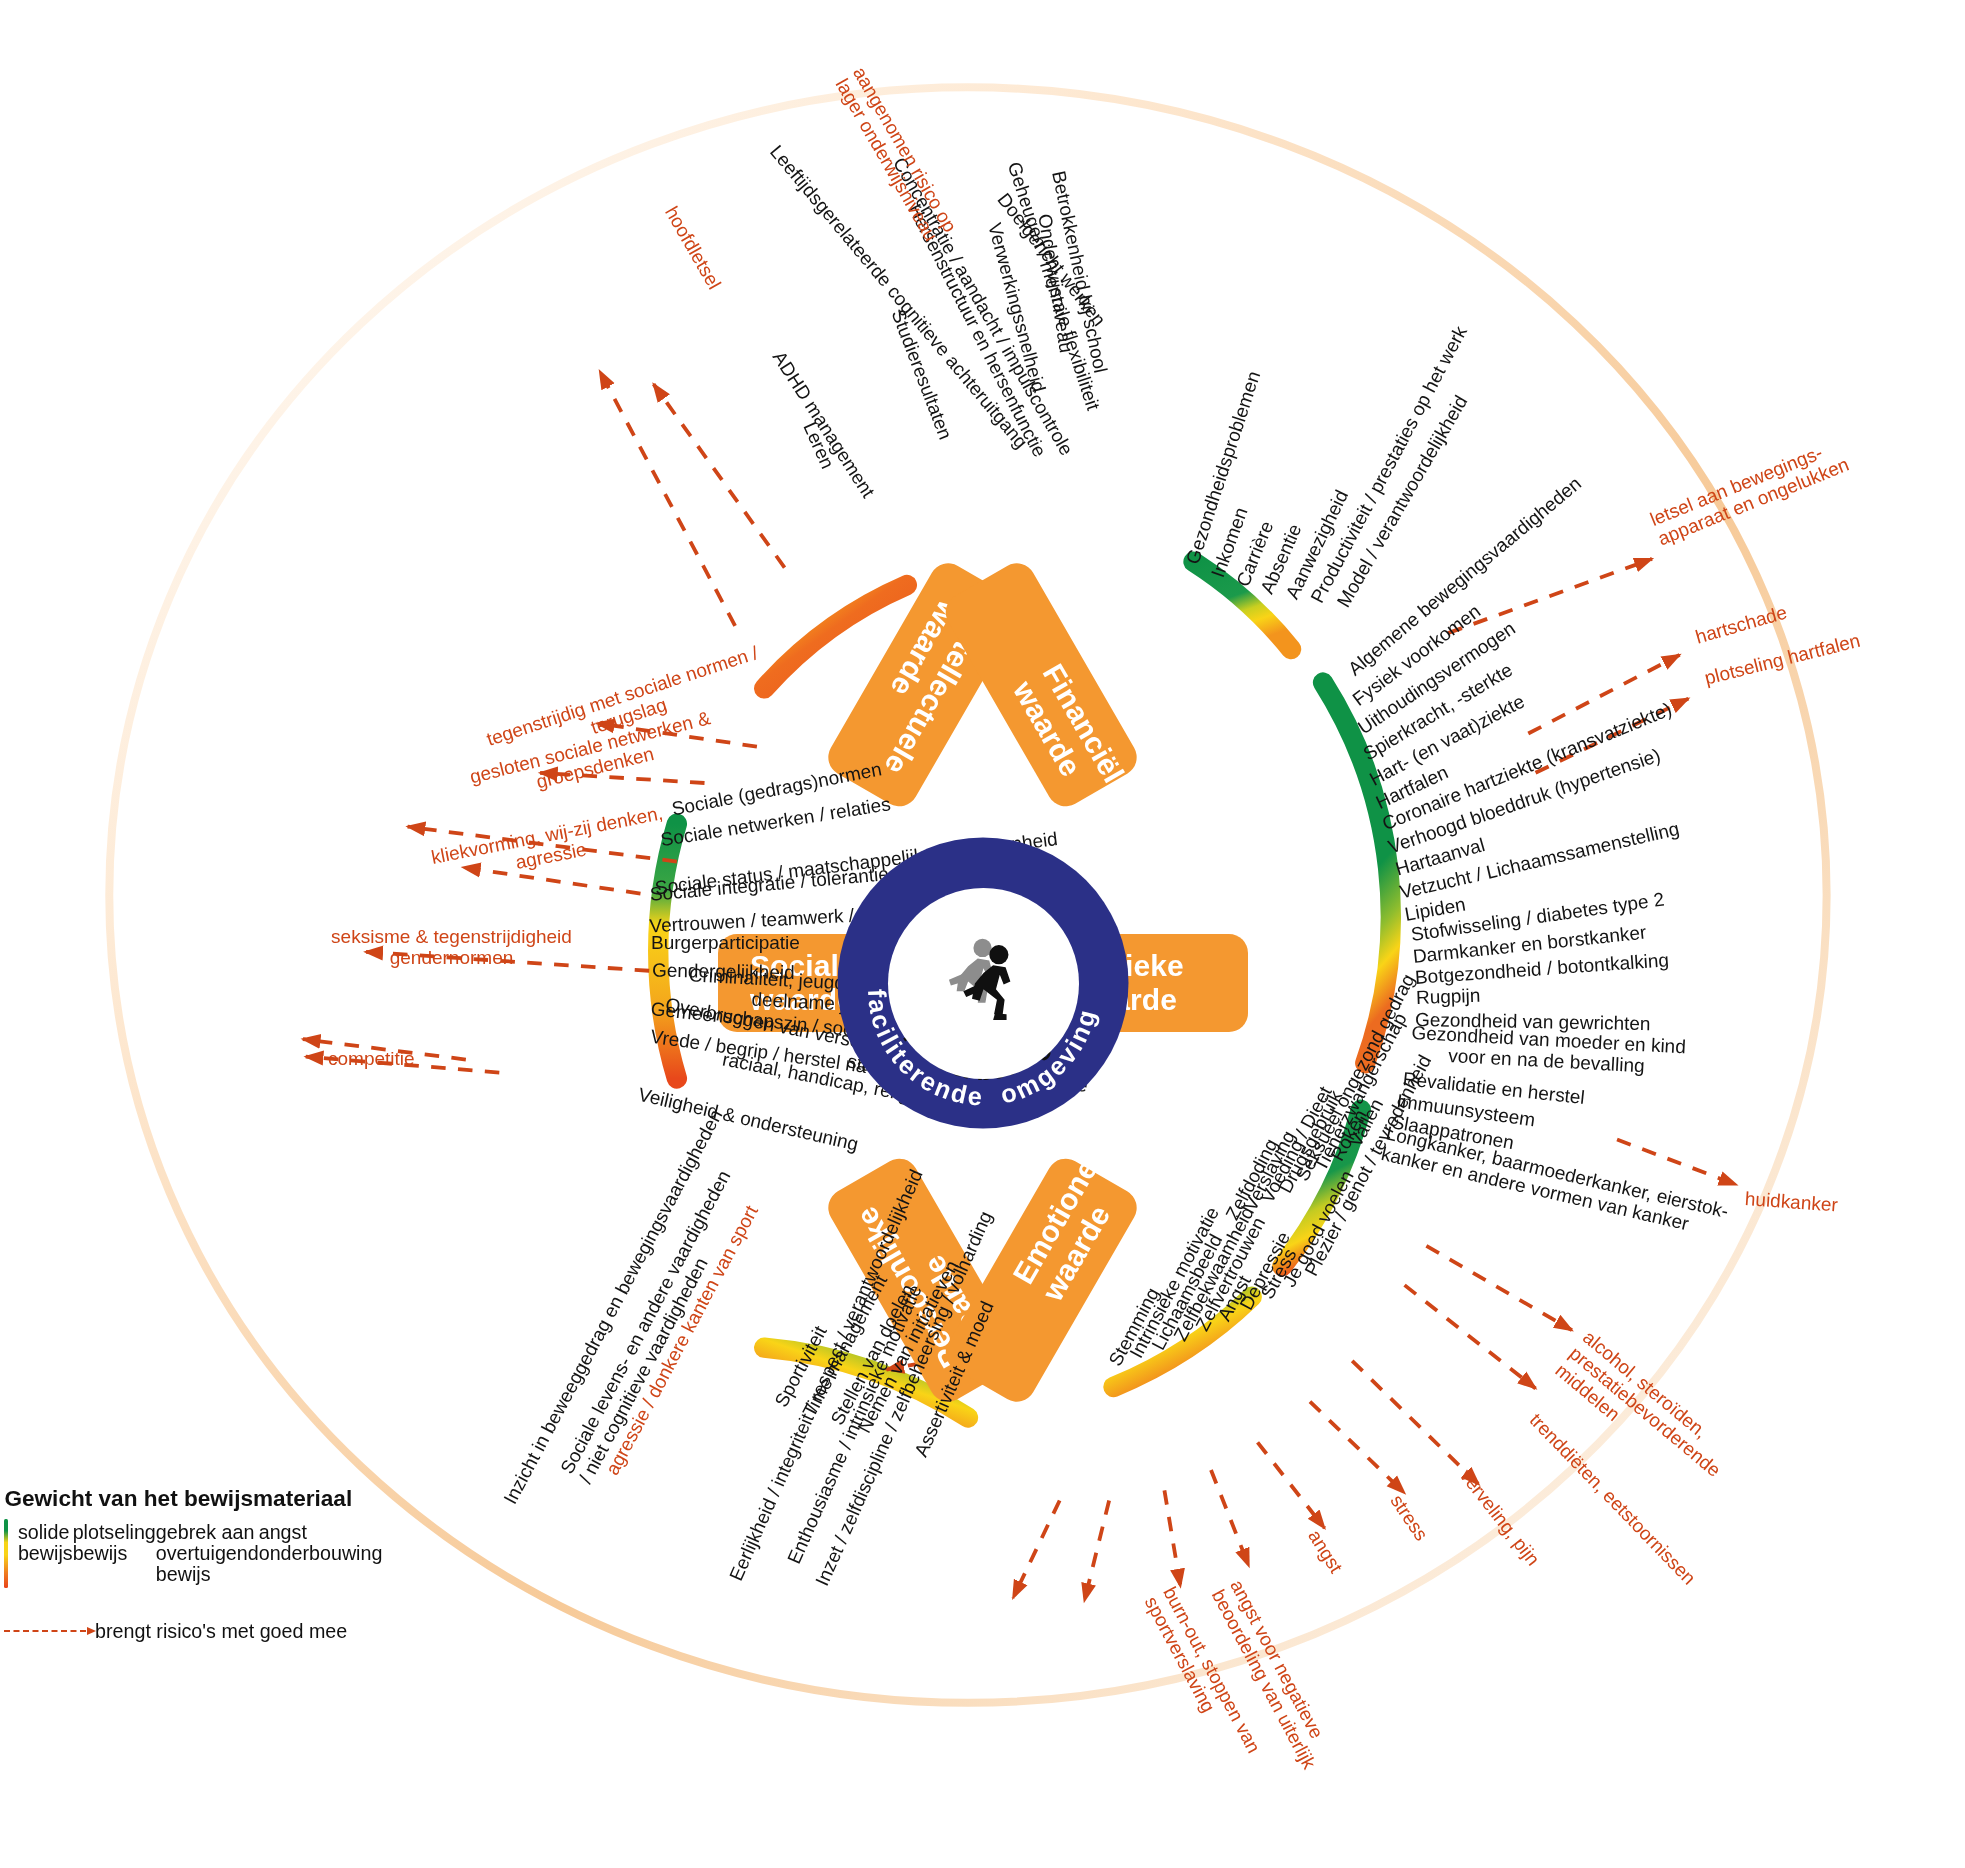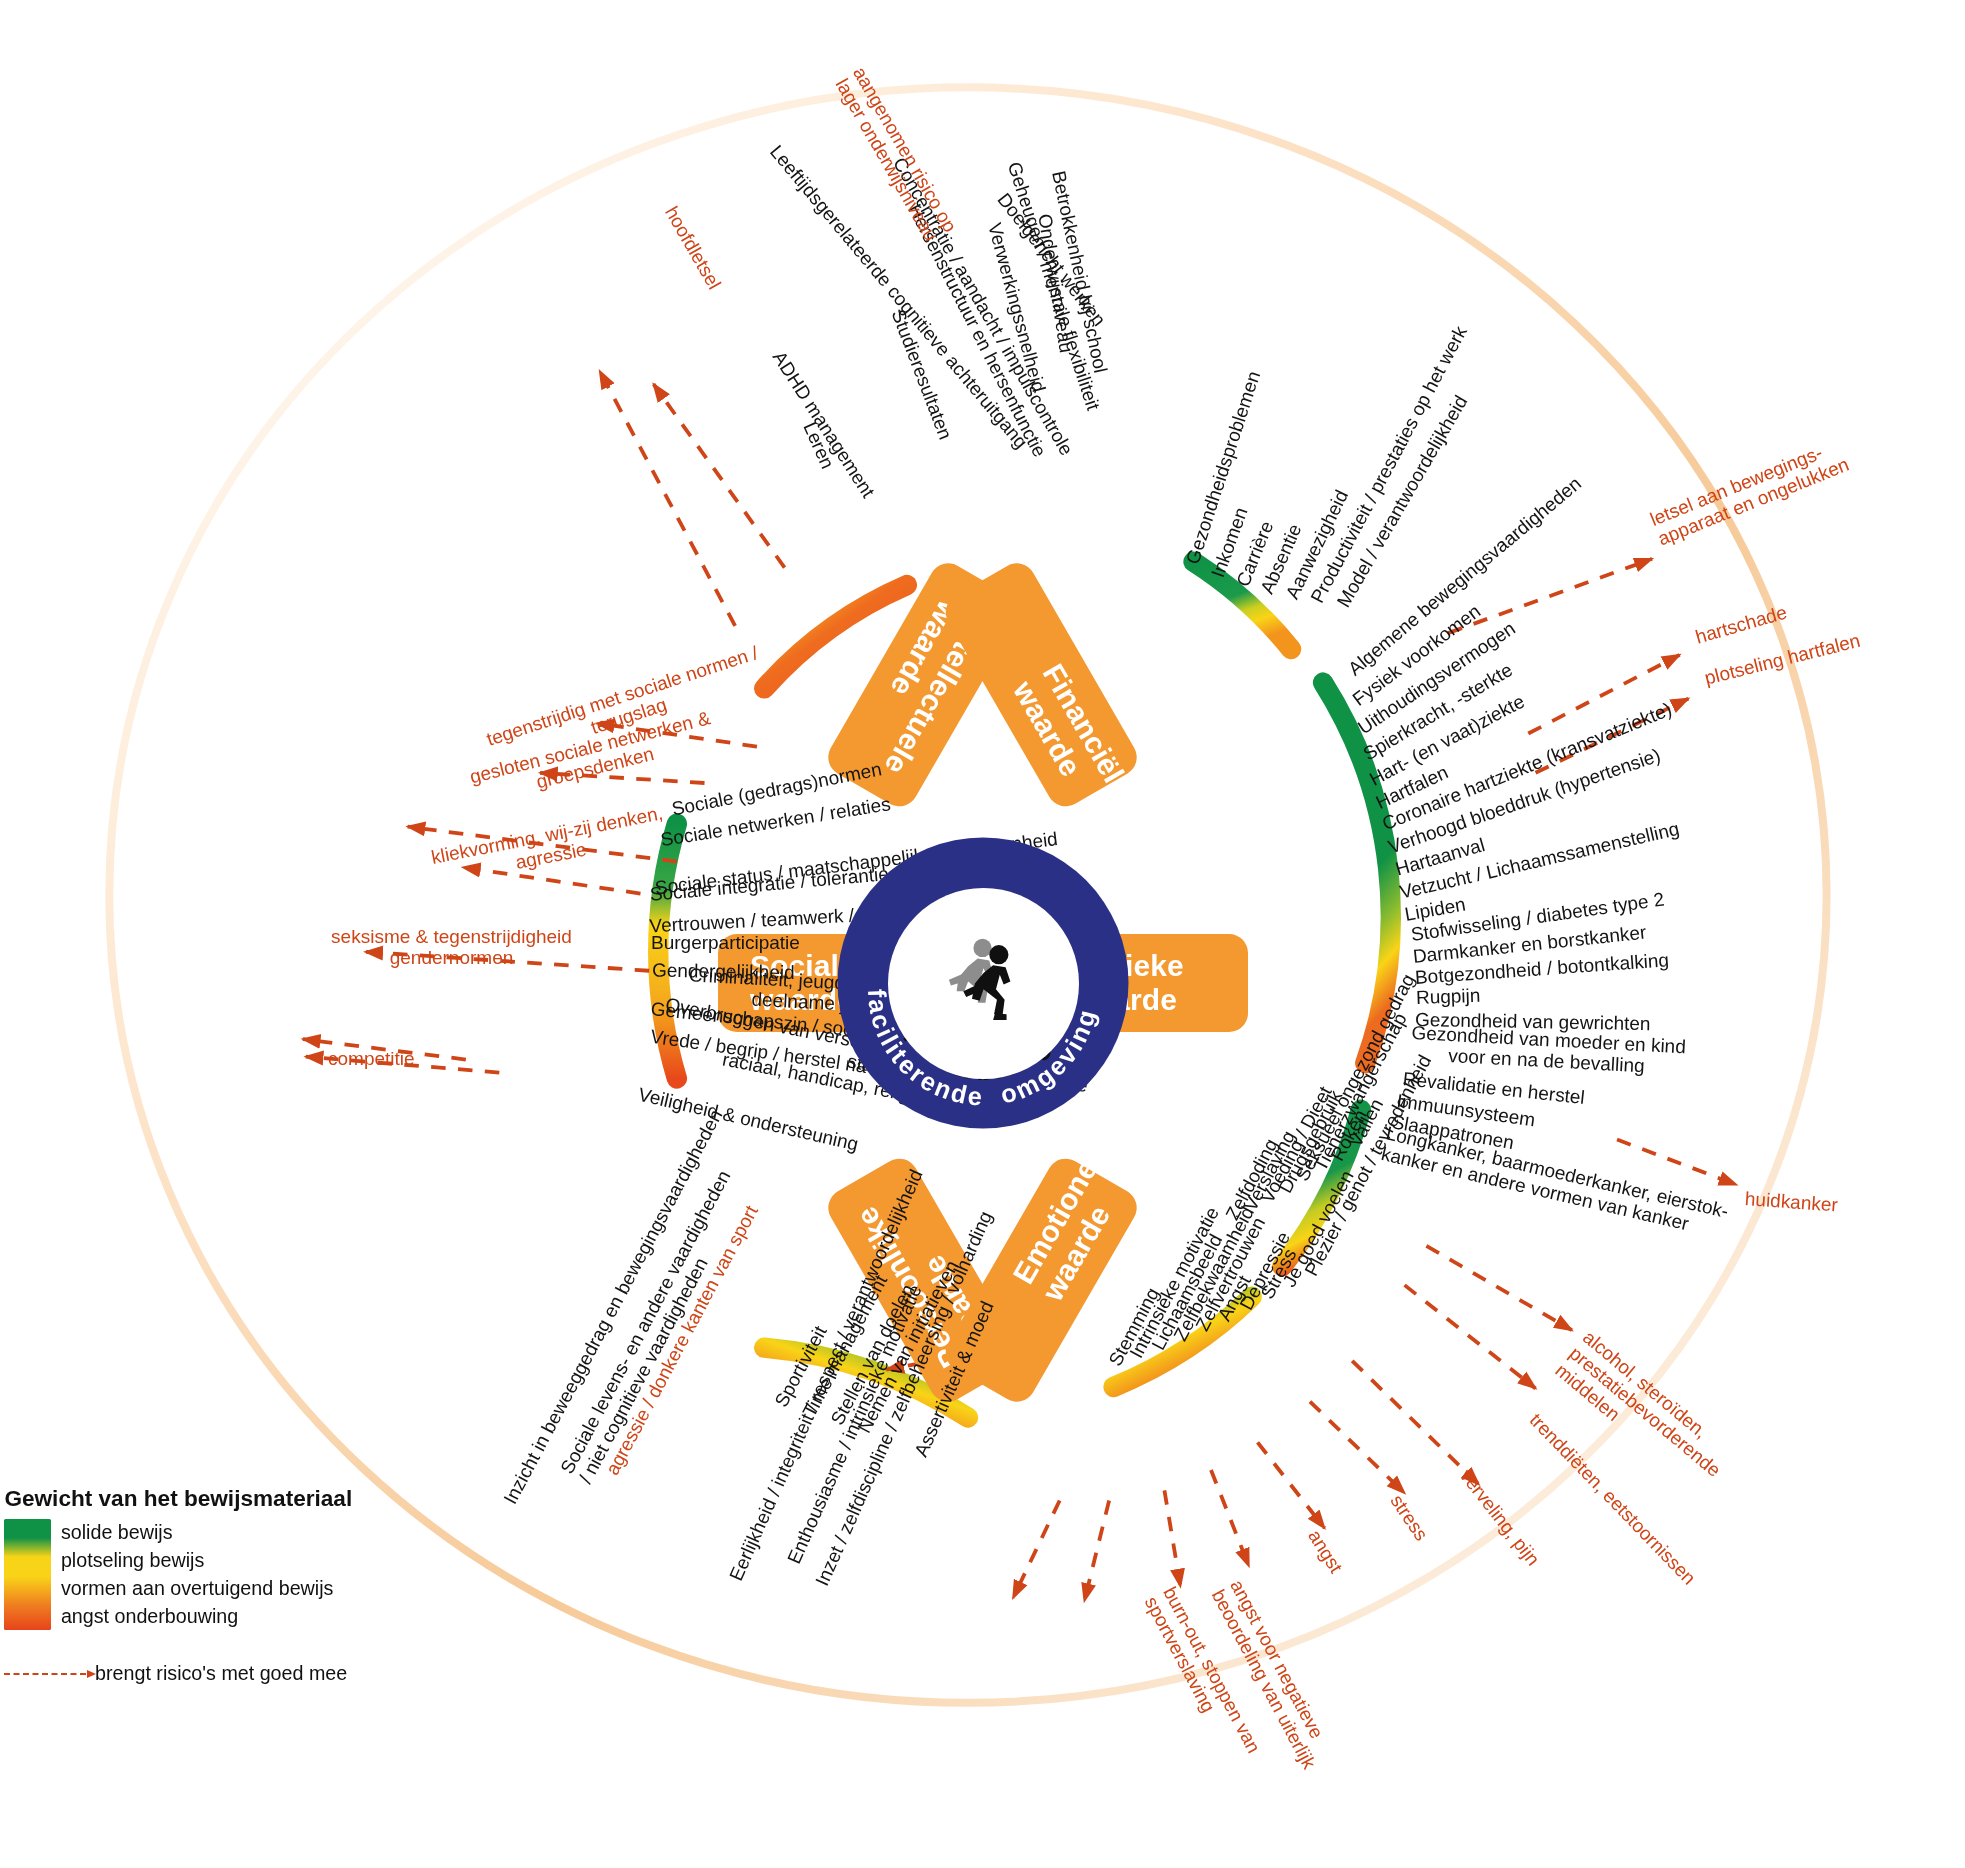--- a/index.html
+++ b/index.html
@@ -40,21 +40,21 @@
   .lbl.risk{color:#cf4517;}
   .lbl.right{transform-origin:100% 50%;text-align:right;}
   .lbl.ctr{text-align:center;}
 
   
   .legend{position:absolute;left:4.4px;top:1486px;width:378px;z-index:60;}
   .legend h4{margin:0 0 6.6px 0;font-size:22.6px;font-weight:bold;color:#111;}
   .legend-body{display:flex;gap:9.5px;}
   .legend-bar{width:47px;border-radius:1.5px;
     background:linear-gradient(to bottom,#0f9246 0%,#0f9246 17%,#f7d417 34%,#f9d318 52%,#ef7d20 78%,#e8431b 100%);}
-  .legend-items{display:flex;flex-direction:column;justify-content:center;}
+  .legend-items{display:flex;flex-direction:row;justify-content:center;}
   .legend-items div{font-size:19.7px;line-height:1.05;padding:3.6px 0;color:#111;}
   .legend-risk{display:flex;align-items:center;gap:8.7px;margin-top:32px;}
   .legend-risk .dash{width:82px;height:0;border-top:2.9px dashed #cf4517;position:relative;}
   .legend-risk .dash:after{content:"";position:absolute;right:-9.5px;top:-5.1px;
       border-left:9.5px solid #cf4517;border-top:4.4px solid transparent;border-bottom:4.4px solid transparent;}
   .legend-risk span{font-size:19.7px;color:#111;}
 </style>
 </head>
 <body>
 
@@ -342,21 +342,21 @@
   <div class="lbl risk right two" style="left:328px;top:926px;width:247px;transform:rotate(0deg);text-align:center;">seksisme &amp; tegenstrijdigheid<br>gendernormen</div>
   <div class="lbl risk right" style="left:328px;top:1048px;transform:rotate(0deg);">competitie</div>
 
   <div class="legend">
     <h4>Gewicht van het bewijsmateriaal</h4>
     <div class="legend-body">
       <div class="legend-bar"></div>
       <div class="legend-items">
         <div>solide bewijs</div>
         <div>plotseling bewijs</div>
-        <div>vormen aan overtuigend bewijs</div>
+        <div>gebrek aan overtuigend bewijs</div>
         <div>angst onderbouwing</div>
       </div>
     </div>
     <div class="legend-risk">
       <div class="dash"></div>
       <span>brengt risico's met goed mee</span>
     </div>
   </div>
 
 </div>

